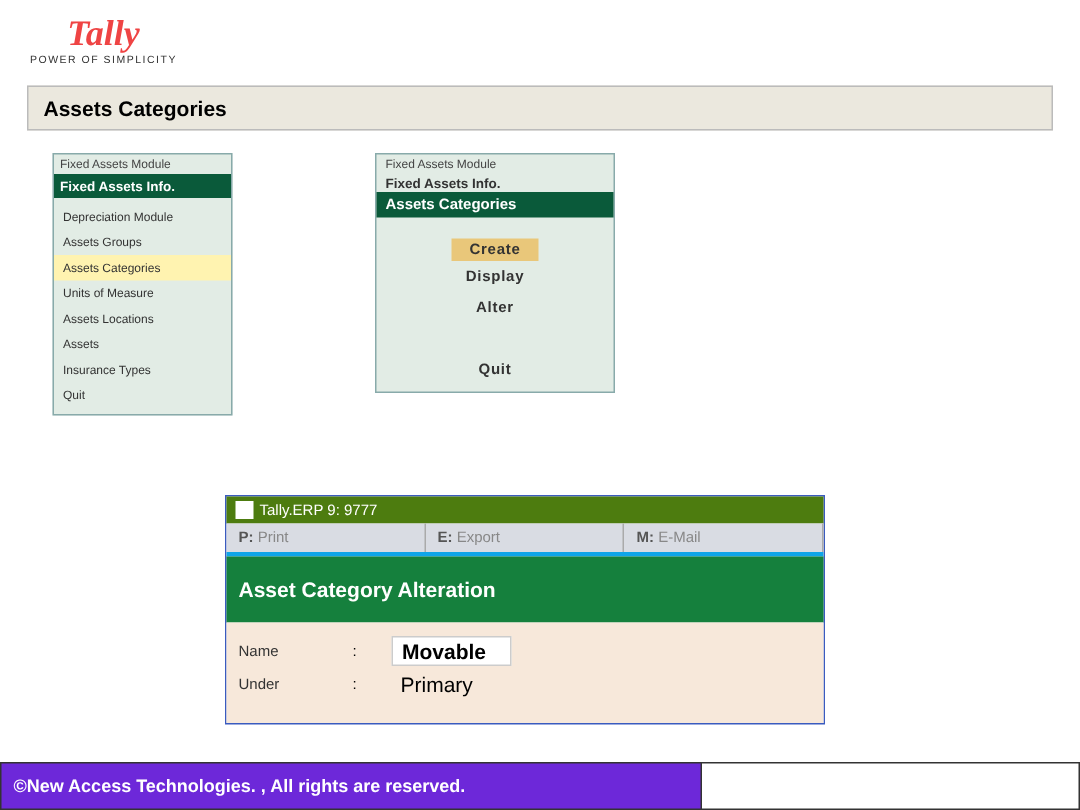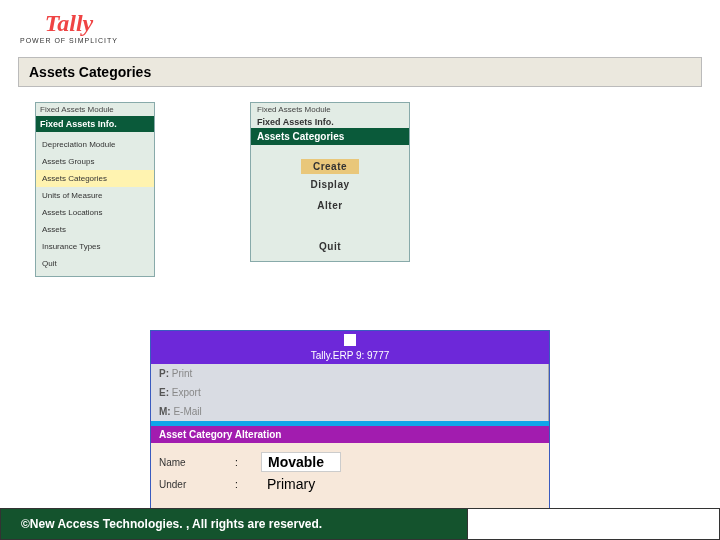--- a/index.html
+++ b/index.html
@@ -36,35 +36,35 @@
   .panel-mid .ptitle3 { background: #0a5a3a; color: #fff; padding: 3px 6px; font-weight: bold; font-size: 10px; }
   .panel-mid .items { padding: 14px 0 4px 0; text-align: center; }
   .panel-mid .item { padding: 5px 6px; font-weight: bold; color: #333; letter-spacing: 0.5px; font-size: 10px; }
   .panel-mid .item.sel { background: #e9c77a; display: inline-block; padding: 2px 12px; }
   .panel-mid .gap { height: 20px; }
 
   .panel-bottom {
     position: absolute; left: 150px; top: 330px; width: 400px;
     border: 1px solid #3a5bbf; font-size: 10px;
   }
-  .panel-bottom .win-title { background: #6d28d9; color: #fff; padding: 3px 6px; font-size: 10px; display: flex; align-items: center; gap: 4px; flex-direction: column; }
+  .panel-bottom .win-title { background: #4d7c0f; color: #fff; padding: 3px 6px; font-size: 10px; display: flex; align-items: center; gap: 4px; }
   .win-icon { width: 12px; height: 12px; background: #fff; display: inline-block; }
-  .panel-bottom .menu-row { display: flex; background: #d9dce3; border-bottom: 5px solid #0ea5e9; flex-direction: column; }
+  .panel-bottom .menu-row { display: flex; background: #d9dce3; border-bottom: 3px solid #0ea5e9; }
   .panel-bottom .menu-cell { flex: 1; padding: 4px 8px; border-right: 1px solid #aaa; color: #888; font-size: 10px; }
   .panel-bottom .menu-cell .key { color: #555; font-weight: bold; }
-  .panel-bottom .sect { background: #a21caf; color: #fff; padding: 3px 8px; font-size: 10px; font-weight: bold; }
+  .panel-bottom .sect { background: #15803d; color: #fff; padding: 14px 8px; font-size: 14px; font-weight: bold; }
   .panel-bottom .body { background: #f7e8da; padding: 6px 8px 14px 8px; }
   .panel-bottom .row { display: flex; align-items: center; margin: 3px 0; gap: 16px; }
   .panel-bottom .lbl { width: 60px; color: #333; }
   .panel-bottom .colon { width: 10px; }
   .panel-bottom .val { background: #fff; border: 1px solid #ccc; padding: 1px 6px; font-weight: bold; font-size: 14px; min-width: 80px; }
   .panel-bottom .val.plain { background: none; border: none; font-weight: normal; }
 
   .footer { position: absolute; left: 0; bottom: 0; width: 720px; display: flex; }
-  .footer .bar { background: #14532d; color: #fff; padding: 8px 20px; font-size: 12px; border: 1px solid #333; flex: 0 0 65%; font-weight: bold; }
+  .footer .bar { background: #6d28d9; color: #fff; padding: 8px 8px; font-size: 12px; border: 1px solid #333; flex: 0 0 65%; font-weight: bold; }
   .footer .blank { flex: 1; border: 1px solid #333; border-left: none; background: #fff; }
 </style>
 </head>
 <body>
 
 <div class="header">
   <div class="logo-tally">
     <div class="brand">Tally</div>
     <div class="tag">POWER OF SIMPLICITY</div>
   </div>

